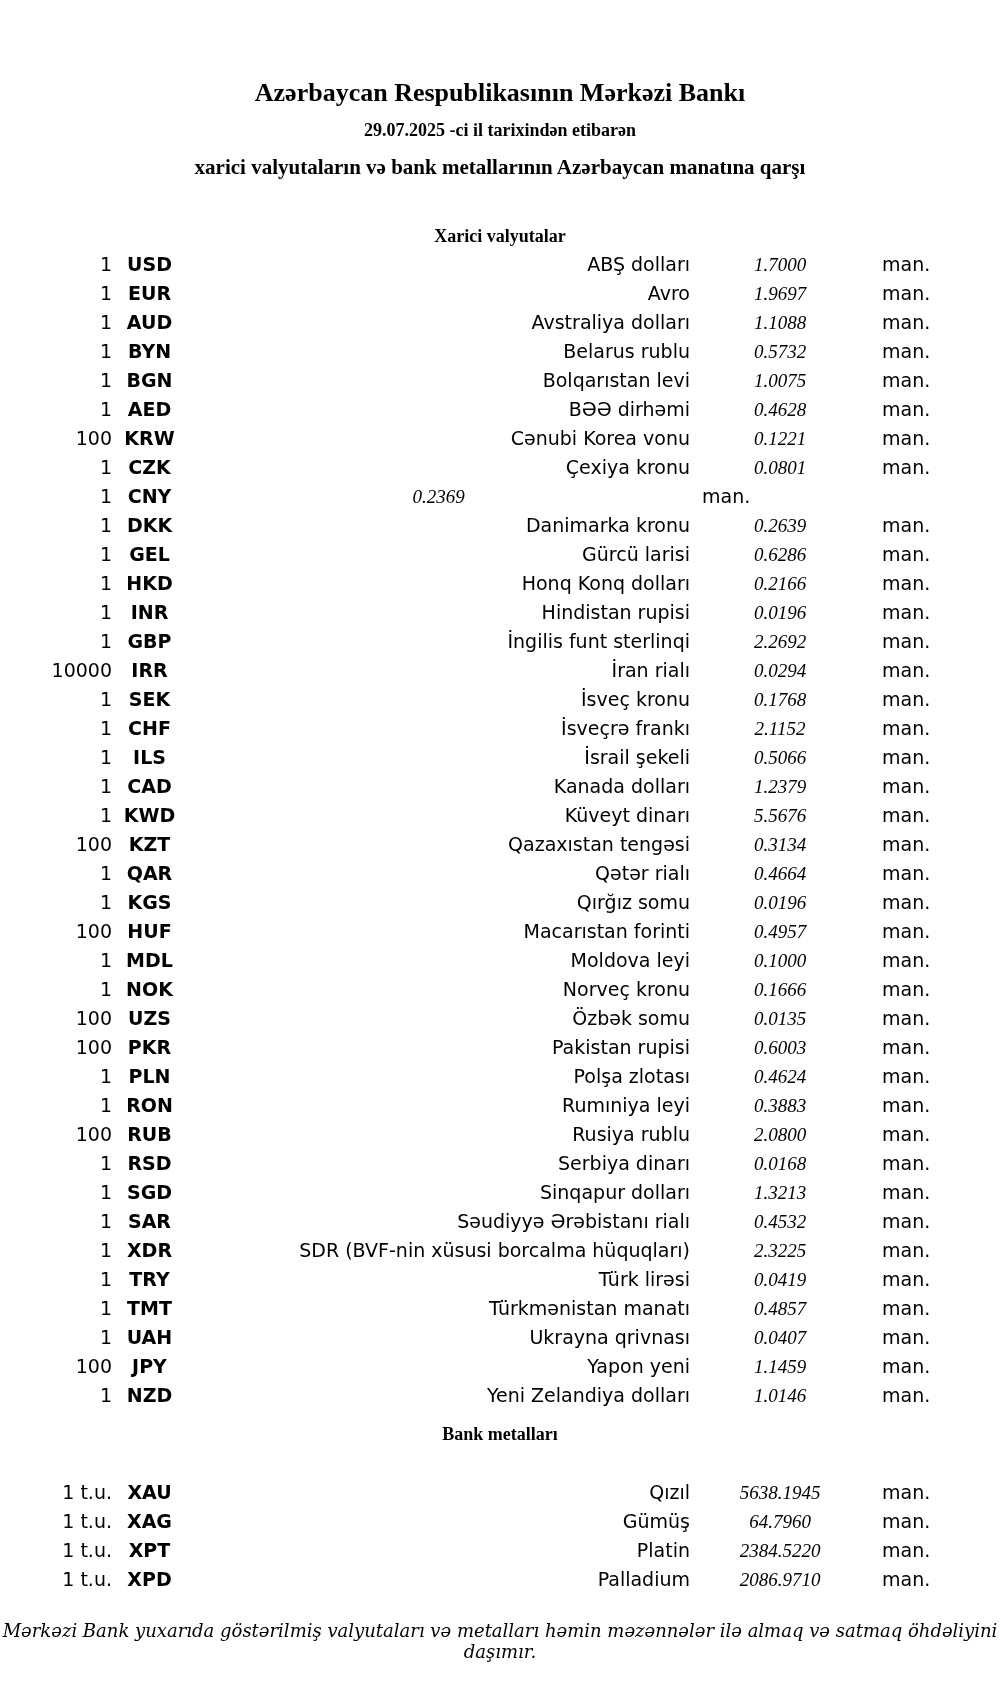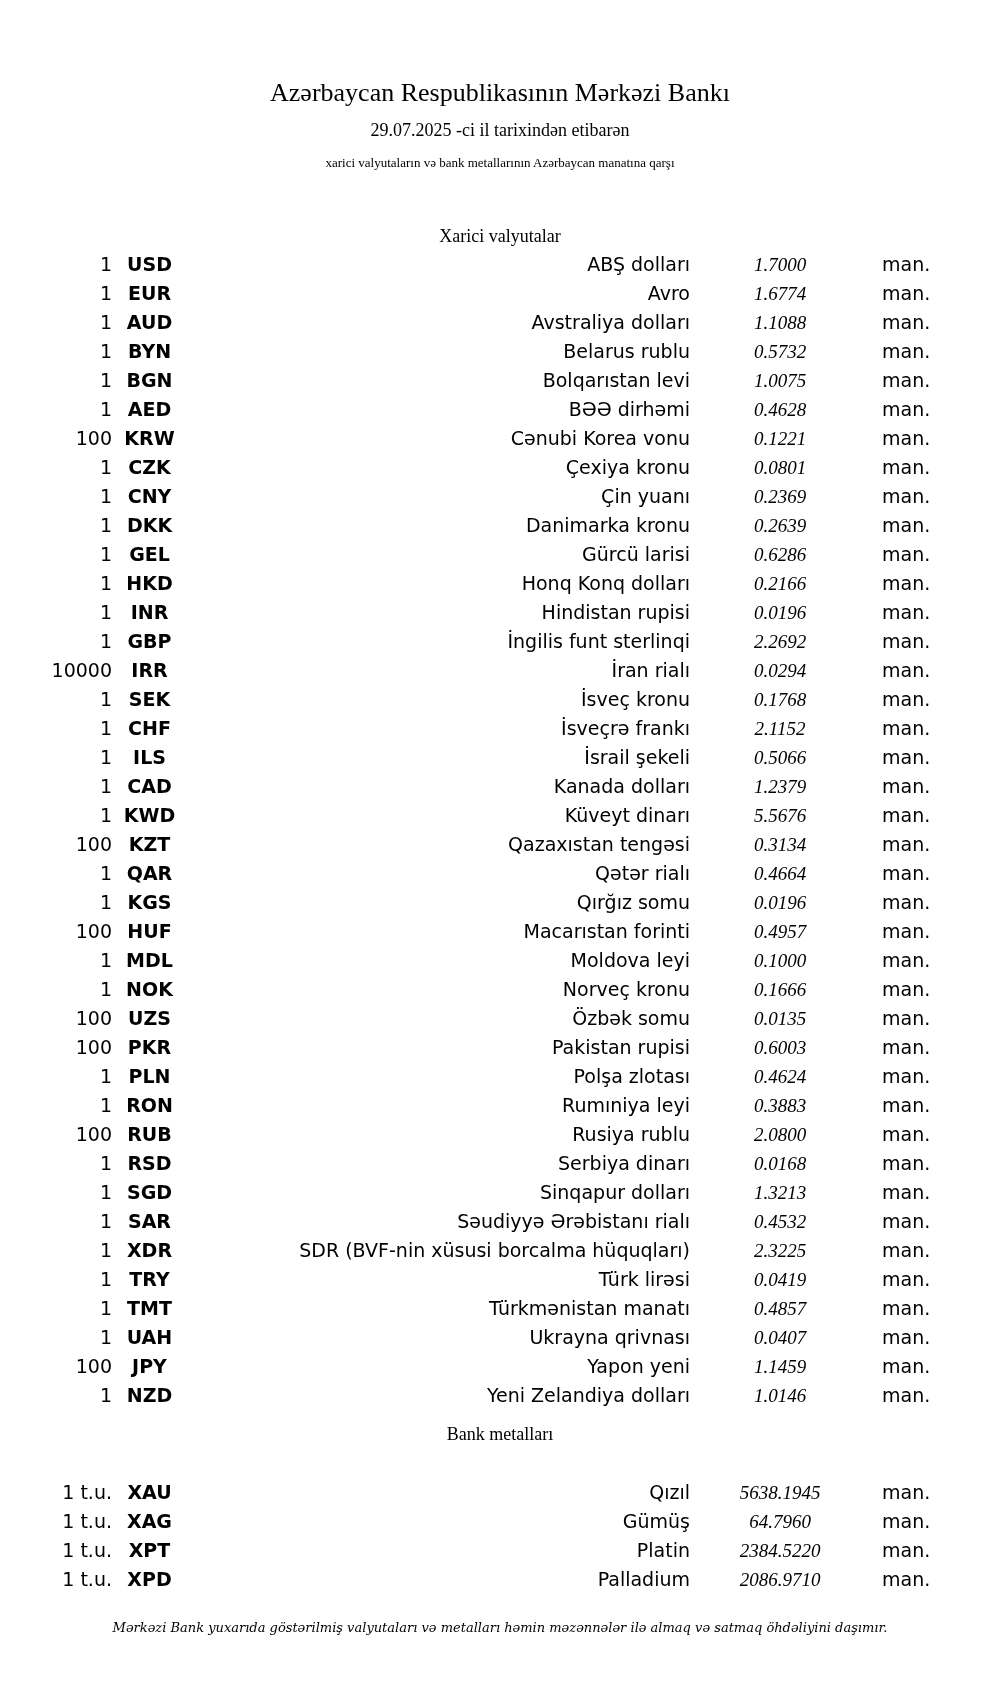--- a/index.html
+++ b/index.html
@@ -3,24 +3,24 @@
 <meta charset="utf-8">
 <style>
   html,body{margin:0;padding:0;}
   body{
     width:1000px;height:1700px;position:relative;
     background:#ffffff;color:#000000;
     font-family:"DejaVu Sans","Liberation Sans",sans-serif;
     overflow:hidden;
   }
   .center{position:absolute;left:0;width:1000px;text-align:center;}
-  .serif-bold{font-family:"Liberation Serif","DejaVu Serif",serif;font-weight:normal;}
+  .serif-bold{font-family:"Liberation Serif","DejaVu Serif",serif;font-weight:bold;}
   #title{top:78px;font-size:26px;}
   #date-line{top:120px;font-size:18px;}
-  #subtitle{top:155px;font-size:13px;}
+  #subtitle{top:155px;font-size:21px;}
   #sec-cur-title{top:226px;font-size:18px;}
   #sec-met-title{top:1424px;font-size:18px;}
   .rows{position:absolute;left:0;width:1000px;}
   #rows-currencies{top:250px;}
   #rows-metals{top:1478px;}
   .row{
     display:grid;
     grid-template-columns:112px 75px 503px 180px 130px;
     height:29px;line-height:29px;
     font-size:19px;
@@ -31,21 +31,21 @@
   .c-rate{
     text-align:center;
     font-family:"Liberation Serif","DejaVu Serif",serif;
     font-style:italic;font-weight:400;
     font-size:19px;
   }
   .c-unit{text-align:left;padding-left:12px;}
   #disclaimer{
     top:1620px;
     font-family:"DejaVu Serif","Liberation Serif",serif;
-    font-style:italic;font-size:13px;
+    font-style:italic;font-size:18px;
   }
 </style>
 </head>
 <body>
 
 <div id="title" class="center serif-bold">Azərbaycan Respublikasının Mərkəzi Bankı</div>
 <div id="date-line" class="center serif-bold">29.07.2025 -ci il tarixindən etibarən</div>
 <div id="subtitle" class="center serif-bold">xarici valyutaların və bank metallarının Azərbaycan manatına qarşı</div>
 
 <div id="sec-cur-title" class="center serif-bold">Xarici valyutalar</div>
@@ -54,21 +54,21 @@
       <span class="c-qty">1</span>
       <span class="c-code">USD</span>
       <span class="c-name">ABŞ dolları</span>
       <span class="c-rate">1.7000</span>
       <span class="c-unit">man.</span>
     </div>
     <div class="row">
       <span class="c-qty">1</span>
       <span class="c-code">EUR</span>
       <span class="c-name">Avro</span>
-      <span class="c-rate">1.6774</span>
+      <span class="c-rate">1.9697</span>
       <span class="c-unit">man.</span>
     </div>
     <div class="row">
       <span class="c-qty">1</span>
       <span class="c-code">AUD</span>
       <span class="c-name">Avstraliya dolları</span>
       <span class="c-rate">1.1088</span>
       <span class="c-unit">man.</span>
     </div>
     <div class="row">
@@ -102,21 +102,20 @@
     <div class="row">
       <span class="c-qty">1</span>
       <span class="c-code">CZK</span>
       <span class="c-name">Çexiya kronu</span>
       <span class="c-rate">0.0801</span>
       <span class="c-unit">man.</span>
     </div>
     <div class="row">
       <span class="c-qty">1</span>
       <span class="c-code">CNY</span>
-      <span class="c-name">Çin yuanı</span>
       <span class="c-rate">0.2369</span>
       <span class="c-unit">man.</span>
     </div>
     <div class="row">
       <span class="c-qty">1</span>
       <span class="c-code">DKK</span>
       <span class="c-name">Danimarka kronu</span>
       <span class="c-rate">0.2639</span>
       <span class="c-unit">man.</span>
     </div>

